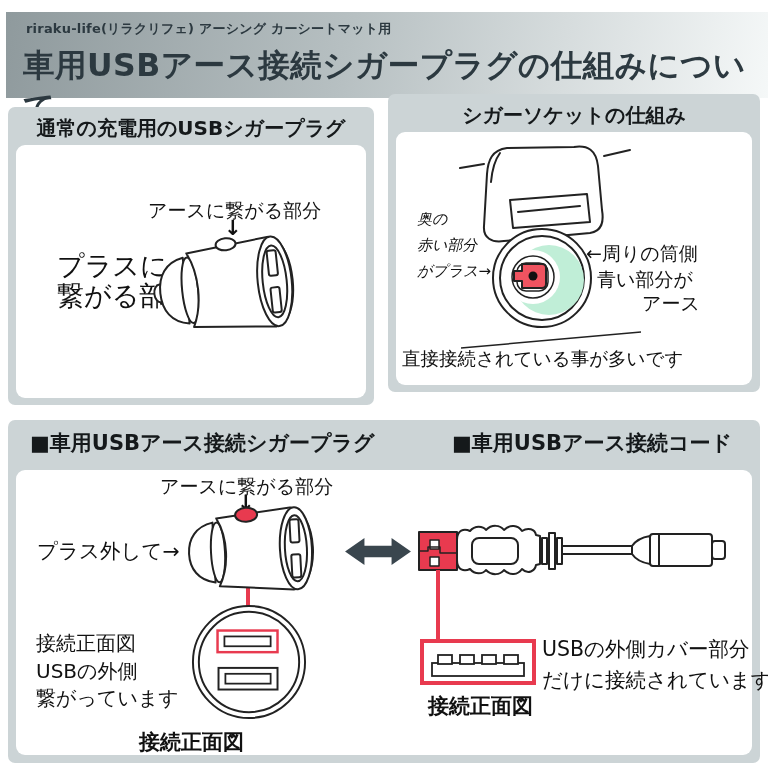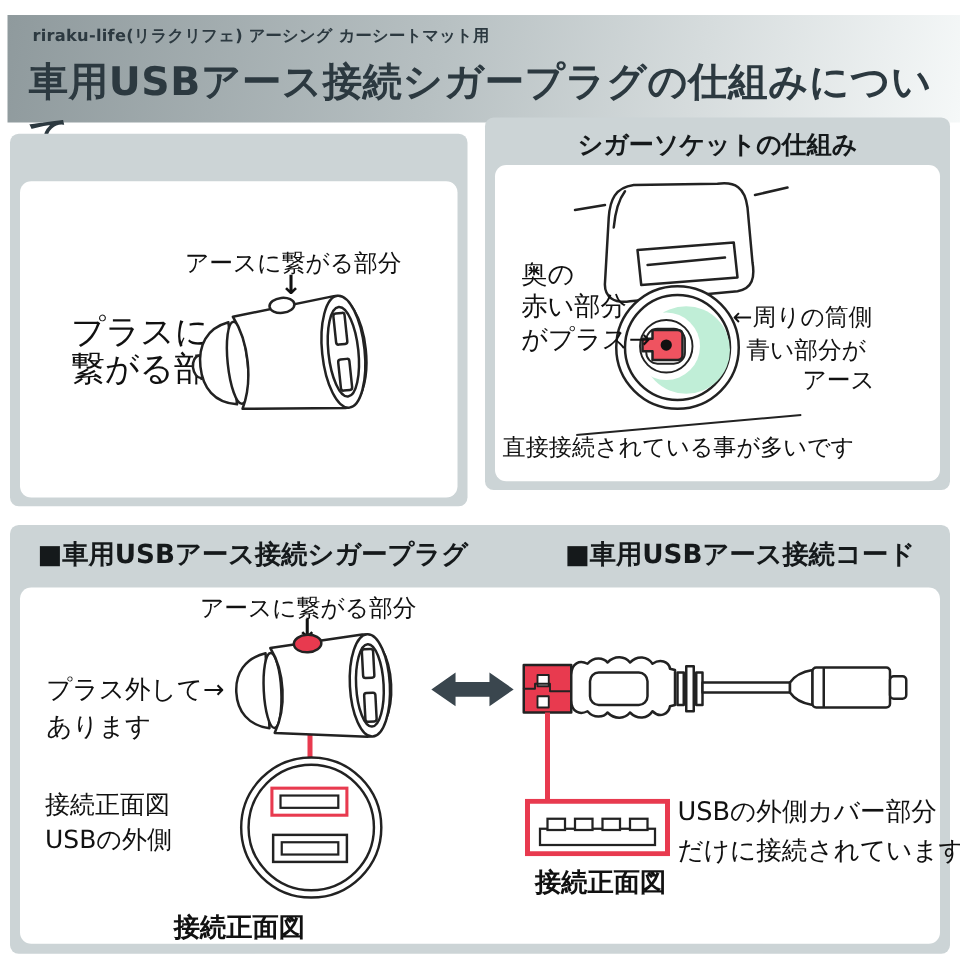--- a/index.html
+++ b/index.html
@@ -25,21 +25,21 @@
   #p3{left:8px;top:420px;width:752px;height:343px;}
   #p3 .panel-inner{top:50px;bottom:8px;}
   .p3-title{position:absolute;top:9px;font-size:21px;font-weight:700;color:#15191b;}
   #p3-title-left{left:22px;}
   #p3-title-right{left:444px;}
   
   .lbl{position:absolute;font-size:19px;font-weight:500;color:#111;white-space:nowrap;}
   .arrow-glyph{position:absolute;font-size:21px;font-weight:600;color:#111;}
   .txt{position:absolute;font-weight:500;color:#111;white-space:nowrap;}
   #p1-plus{left:57px;top:251px;font-size:27px;line-height:30px;}
-  #p2-plus{left:417px;top:206px;font-size:21px;line-height:26px;}
+  #p2-plus{left:417px;top:206px;font-size:15px;line-height:26px;font-style:italic;}
   .p2-earth-line{position:absolute;font-size:19px;font-weight:500;white-space:nowrap;}
   #p2-note{left:402px;top:348px;font-size:18.5px;line-height:21.5px;font-weight:500;}
   #p3-plusrm{left:37px;top:536px;font-size:20.5px;line-height:30px;}
   #p3-ground{left:36px;top:630px;font-size:20px;line-height:27.5px;}
   #p3-usbcover{left:542px;top:634px;font-size:20.5px;line-height:31px;}
   .caption{position:absolute;font-size:21px;font-weight:600;color:#111;white-space:nowrap;}
   
   .redline{position:absolute;width:4px;background:var(--accent-red,#e83a4f);}
   svg{display:block;}
   .rot-6{transform:rotate(-6deg);}
@@ -49,20 +49,21 @@
 <body>
 
 <div id="page">
 
   <div id="banner">
     <div id="banner-sub">riraku-life(リラクリフェ) アーシング カーシートマット用</div>
     <div id="banner-title">車用USBアース接続シガープラグの仕組みについて</div>
   </div>
 
   <div id="p1" class="panel">
+    <div class="panel-title">通常の充電用のUSBシガープラグ</div>
     <div class="panel-inner"></div>
   </div>
   <div class="lbl" style="left:148px;top:198px;">アースに繋がる部分</div>
   <div class="arrow-glyph" style="left:224px;top:216px;">↓</div>
   <div class="txt" id="p1-plus">
     <div>プラスに→</div>
     <div>繋がる部分</div>
   </div>
   <svg class="abs rot-6" style="left:150px;top:235px;" width="180" height="102" viewBox="0 0 180 102">
     <g fill="#fff" stroke="var(--line-art,#222)" stroke-width="2" stroke-linejoin="round" stroke-linecap="round">
@@ -134,26 +135,26 @@
       <ellipse cx="116" cy="46" rx="16" ry="41"></ellipse>
       <ellipse cx="116" cy="46" rx="11" ry="33" fill="none"></ellipse>
       <rect x="111" y="17" width="9" height="23" rx="2"></rect>
       <rect x="111" y="52" width="9" height="23" rx="2"></rect>
       <ellipse cx="68" cy="10" rx="11" ry="7" fill="var(--accent-red,#e83a4f)"></ellipse>
     </g>
   </svg>
 
   <div class="txt" id="p3-plusrm">
     <div>プラス外して→</div>
-    <div>あります</div>
   </div>
 
   <div class="txt" id="p3-ground">
     <div>接続正面図</div>
     <div>USBの外側</div>
+    <div>繋がっています</div>
   </div>
 
   <svg class="abs" style="left:190px;top:602px;" width="118" height="120" viewBox="0 0 120 122">
     <g fill="#fff" stroke="var(--line-art,#222)" stroke-width="2">
       <circle cx="60" cy="61" r="57"></circle>
       <circle cx="60" cy="61" r="51" fill="none"></circle>
       <rect x="28" y="29" width="61" height="22" stroke="var(--accent-red,#e83a4f)" stroke-width="2.5"></rect>
       <rect x="35" y="35" width="47" height="10" stroke-width="1.8"></rect>
       <rect x="29" y="67" width="60" height="22"></rect>
       <rect x="36" y="73" width="46" height="10" stroke-width="1.8"></rect>

